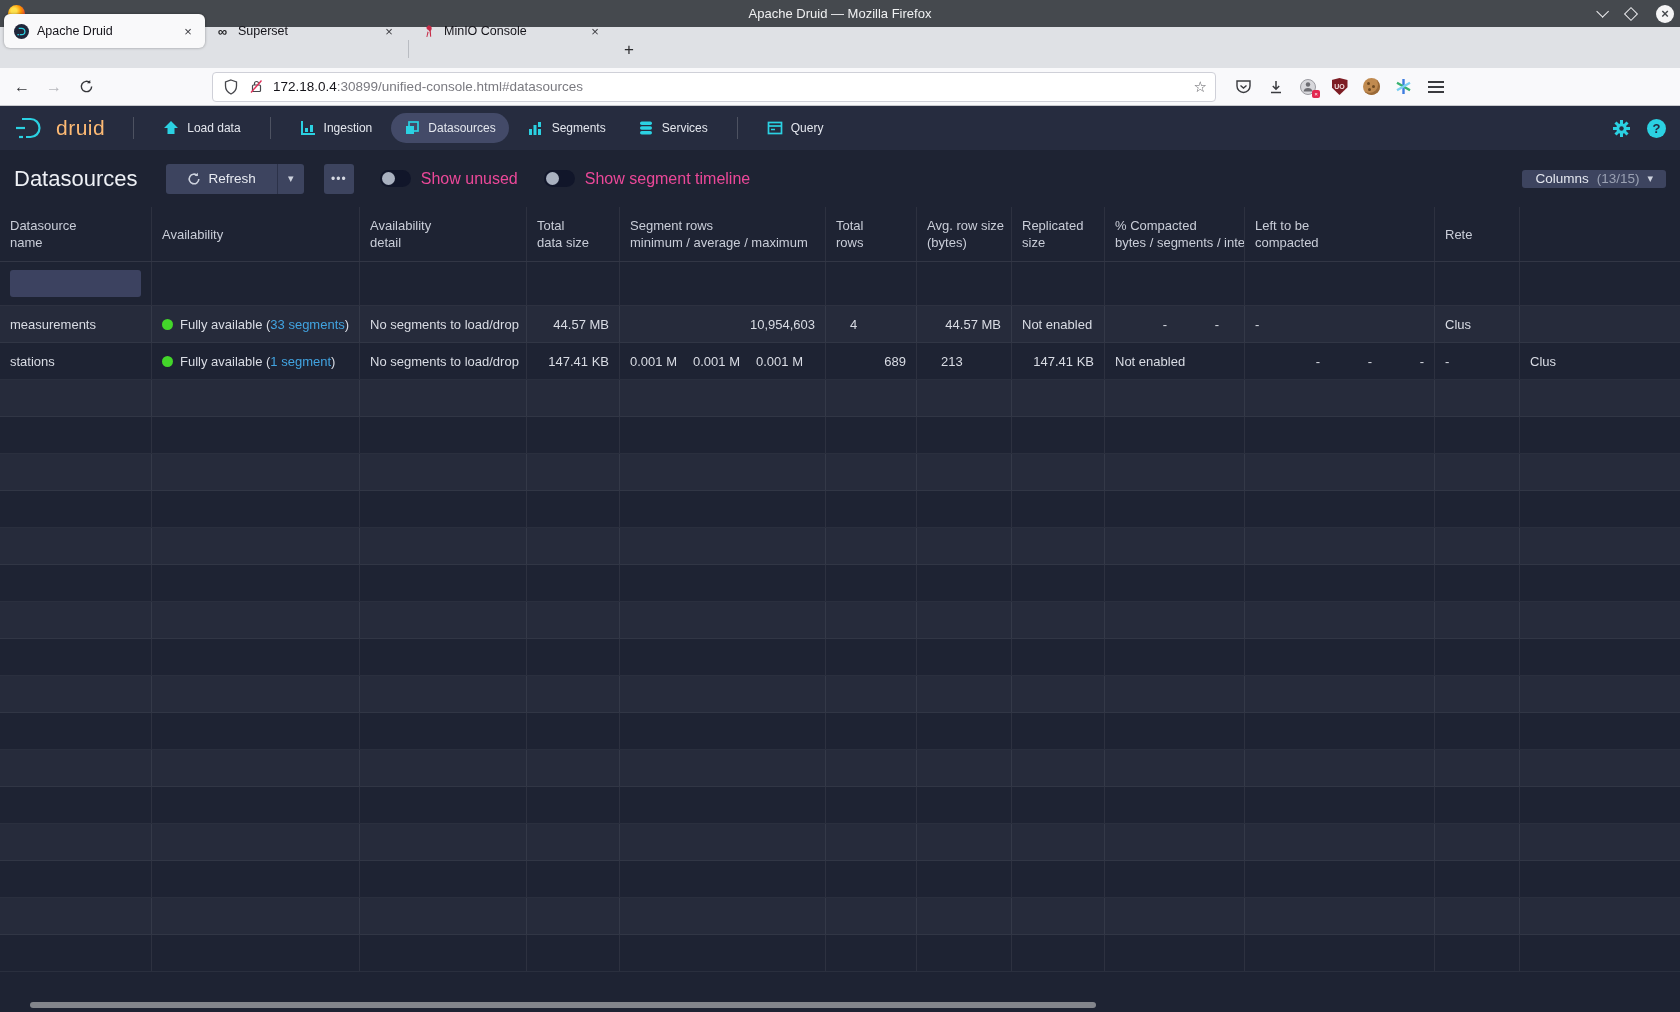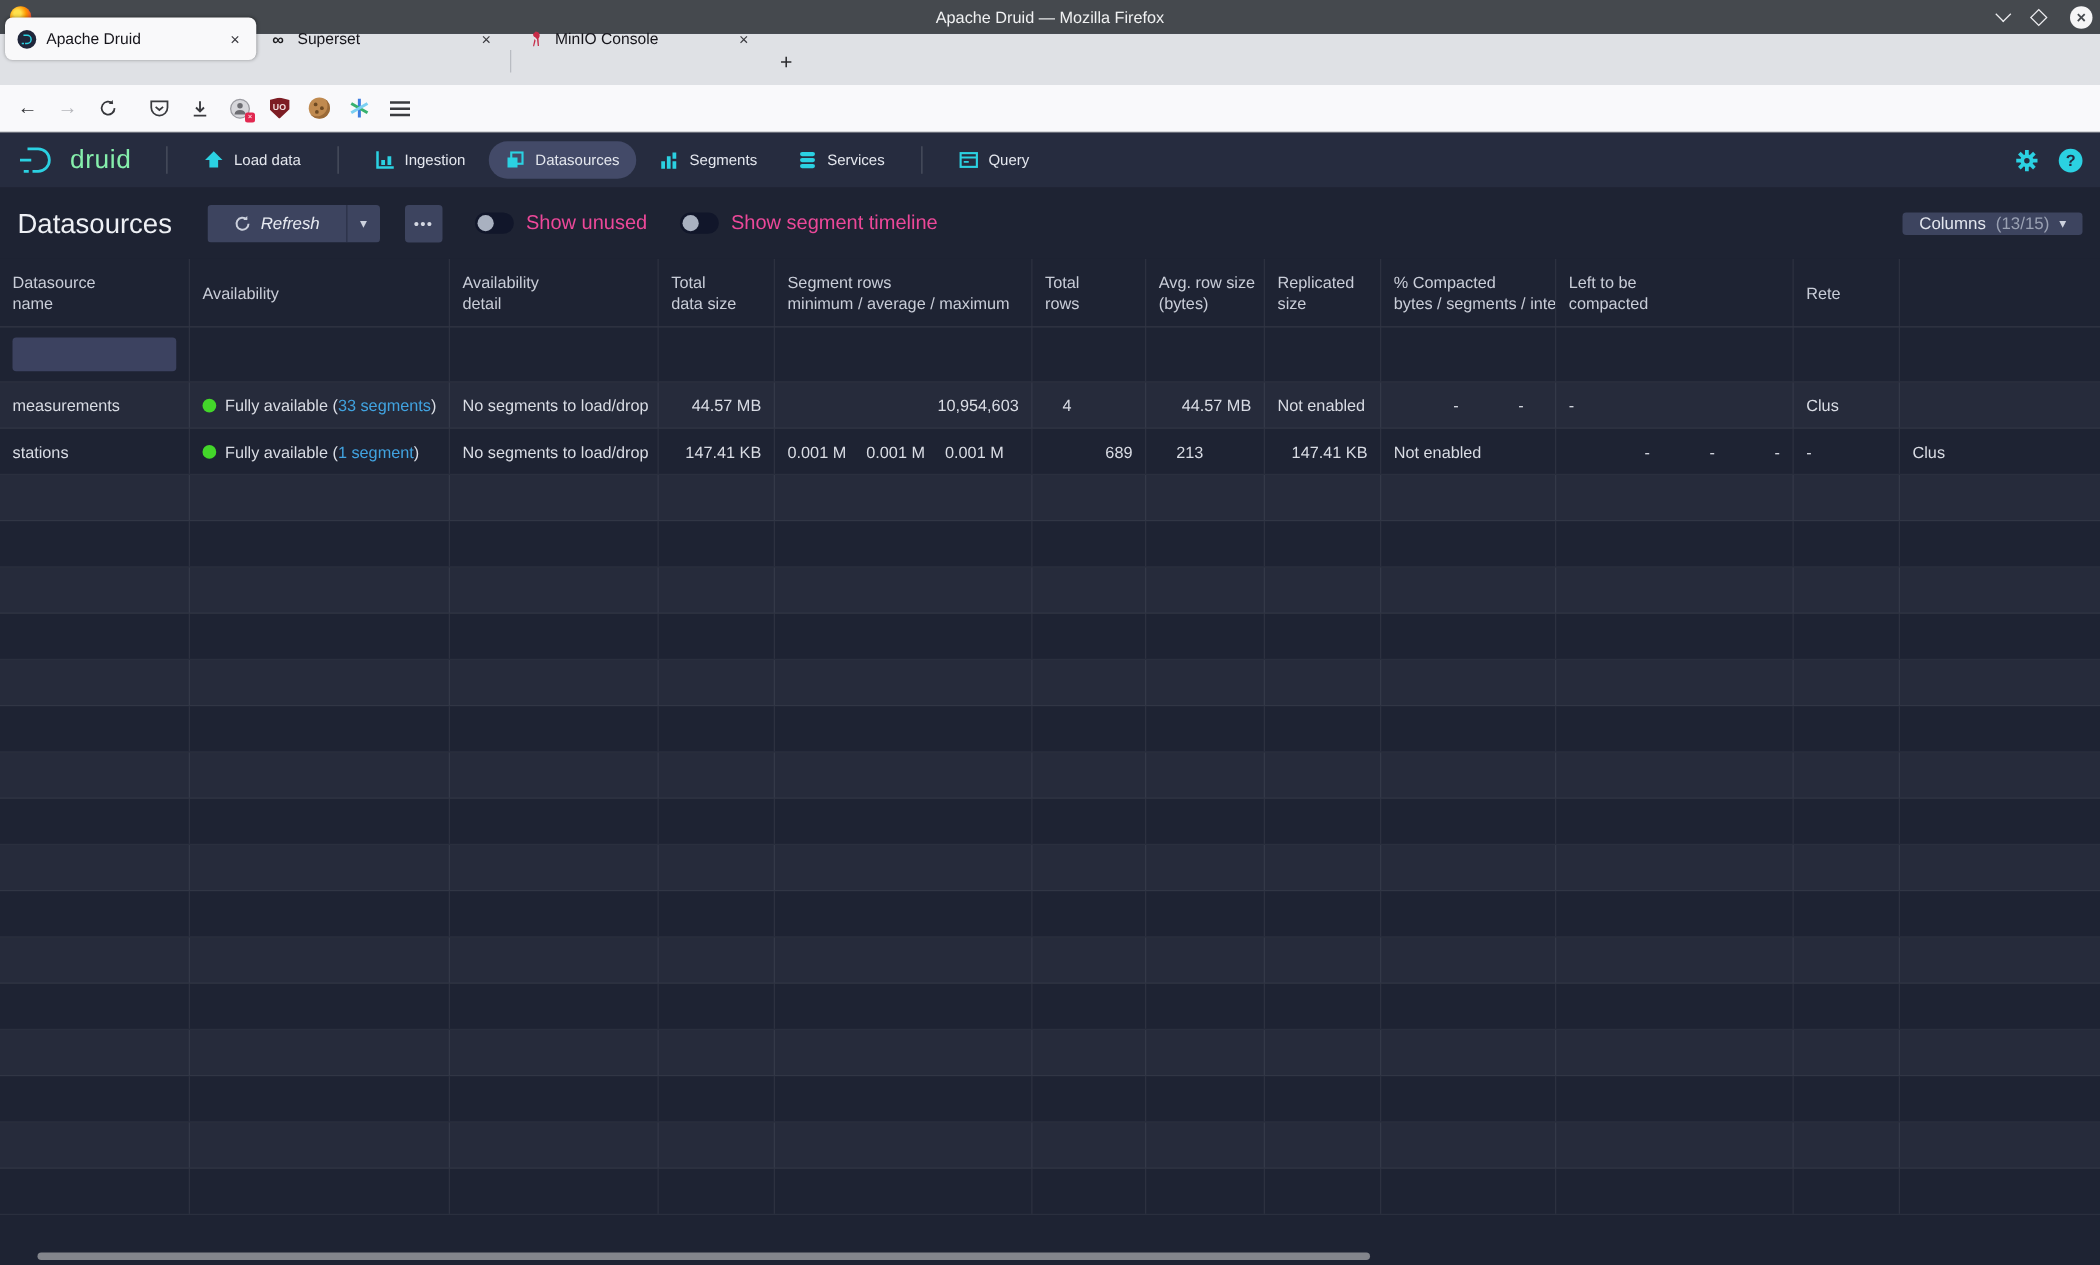--- a/index.html
+++ b/index.html
@@ -40,33 +40,33 @@
   .icon-shield-ublock { width:16px; height:17px; background:#7d1d24; clip-path:polygon(50% 0,100% 12%,100% 55%,50% 100%,0 55%,0 12%); display:flex; align-items:center; justify-content:center; color:#f2dede; font-size:7px; font-weight:bold; }
   .icon-cookie { width:17px; height:17px; border-radius:50%; background:#c08a4f; box-shadow:inset -2px -2px 0 #9a6a38; position:relative; }
   .icon-cookie i { position:absolute; width:3px; height:3px; border-radius:50%; background:#6e4a22; }
   .icon-burger { display:flex; flex-direction:column; gap:3px; }
   .icon-burger i { width:16px; height:2px; background:#3a3b3f; }
   .ext-badge { position:absolute; right:-3px; bottom:-2px; width:8px; height:8px; background:#e22850; border-radius:2px; color:#fff; font-size:6px; line-height:8px; text-align:center; }
 
   
   .druid-nav { height:44px; background:#262c3f; display:flex; align-items:center; padding:0 14px; gap:6px; }
   .brand { display:flex; align-items:center; gap:8px; margin-right:12px; }
-  .brand-word { color:#86efac; font-size:21px; letter-spacing:.5px; font-weight:400; }
+  .brand-word { color:#fdba74; font-size:21px; letter-spacing:.5px; font-weight:400; }
   .nav-sep { width:1px; height:22px; background:rgba(255,255,255,.18); margin:0 10px; }
   .dnav-item { display:flex; align-items:center; gap:8px; color:#e4e7ee; font-size:12px; padding:7px 13px; border-radius:15px; cursor:pointer; white-space:nowrap; }
   .dnav-item.active { background:#434a68; }
   .dnav-icon { width:16px; height:16px; display:flex; align-items:center; justify-content:center; }
   .nav-right { margin-left:auto; display:flex; align-items:center; gap:16px; }
   .help-circle { width:19px; height:19px; border-radius:50%; background:#2bd1e2; color:#222940; font-size:13px; font-weight:bold; display:flex; align-items:center; justify-content:center; }
 
   
   .page-header { height:57px; display:flex; align-items:center; padding:0 14px; gap:14px; background:#1e2333; }
   .page-title { font-size:22px; color:#eef0f5; font-weight:500; margin-right:14px; }
   .split-btn { display:flex; height:30px; border-radius:3px; overflow:hidden; }
-  .split-main { background:#3d445f; color:#e7eaf1; font-size:13.5px; display:flex; align-items:center; gap:8px; padding:0 21px;font-style:italic; }
+  .split-main { background:#3d445f; color:#e7eaf1; font-size:13.5px; display:flex; align-items:center; gap:8px; padding:0 21px; }
   .split-caret { background:#3d445f; border-left:1px solid #2c3249; width:27px; display:flex; align-items:center; justify-content:center; color:#cdd2de; font-size:11px; }
   .more-btn { width:30px; height:30px; background:#3d445f; border-radius:3px; color:#d4d8e2; display:flex; align-items:center; justify-content:center; font-size:12px; letter-spacing:1px; margin-left:6px; }
   .toggle-group { display:flex; align-items:center; gap:10px; margin-left:12px; }
   .toggle { width:31px; height:17px; border-radius:9px; background:#11162a; position:relative; }
   .toggle .knob { position:absolute; left:2px; top:2px; width:13px; height:13px; border-radius:50%; background:#a9b1c0; }
   .toggle-label { color:#ec4899; font-size:16px; }
   .columns-btn { margin-left:auto; height:18px; background:#3d445f; border-radius:3px; display:flex; align-items:center; gap:8px; padding:0 13px; font-size:13.5px; color:#e3e6ee; }
   .columns-count { color:#9aa1b3; }
   .columns-btn .caret { color:#cdd2de; font-size:11px; }
 
@@ -141,20 +141,36 @@
 
 <div class="toolbar">
   <div class="nav-btn">←</div>
   <div class="nav-btn disabled">→</div>
   <div class="nav-btn">
     <svg width="15" height="15" viewBox="0 0 16 16">
         <path d="M13.5 8a5.5 5.5 0 1 1-1.6-3.9" fill="none" stroke="#35363a" stroke-width="1.5"></path>
         <path d="M12 1v3.5H8.5z" fill="#35363a"></path>
       </svg>
   </div>
+  <div class="urlbar">
+    <span class="ticon">
+      <svg width="14" height="16" viewBox="0 0 14 16">
+          <path d="M7 1l5.5 2v4c0 4-2.5 6.5-5.5 8C4 13.5 1.5 11 1.5 7V3z" fill="none" stroke="#46474c" stroke-width="1.3"></path>
+        </svg>
+    </span>
+    <span class="ticon">
+      <svg width="13" height="15" viewBox="0 0 13 15">
+          <rect x="2.5" y="6" width="8" height="6.5" rx="1" fill="none" stroke="#46474c" stroke-width="1.2"></rect>
+          <path d="M4.5 6V4.5a2 2 0 0 1 4 0" fill="none" stroke="#46474c" stroke-width="1.2"></path>
+          <line x1="1" y1="13.5" x2="11.5" y2="1.5" stroke="#e0315a" stroke-width="1.4"></line>
+        </svg>
+    </span>
+    <span class="url-text"><b style="font-weight:normal;color:#15141a">172.18.0.4</b><span class="url-rest">:30899/unified-console.html#datasources</span></span>
+    <span class="url-star">☆</span>
+  </div>
   <div class="toolbar-icons">
     <span class="ticon">
       <svg width="17" height="17" viewBox="0 0 17 17">
           <path d="M2 3h13v5a6.5 6.5 0 0 1-13 0z" fill="none" stroke="#3a3b3f" stroke-width="1.4"></path>
           <path d="M5.5 7.5 8.5 10l3-2.5" fill="none" stroke="#3a3b3f" stroke-width="1.4"></path>
         </svg>
     </span>
     <span class="ticon">
       <svg width="16" height="16" viewBox="0 0 16 16">
           <path d="M8 2v8M4.8 7 8 10.2 11.2 7" fill="none" stroke="#3a3b3f" stroke-width="1.5"></path>

